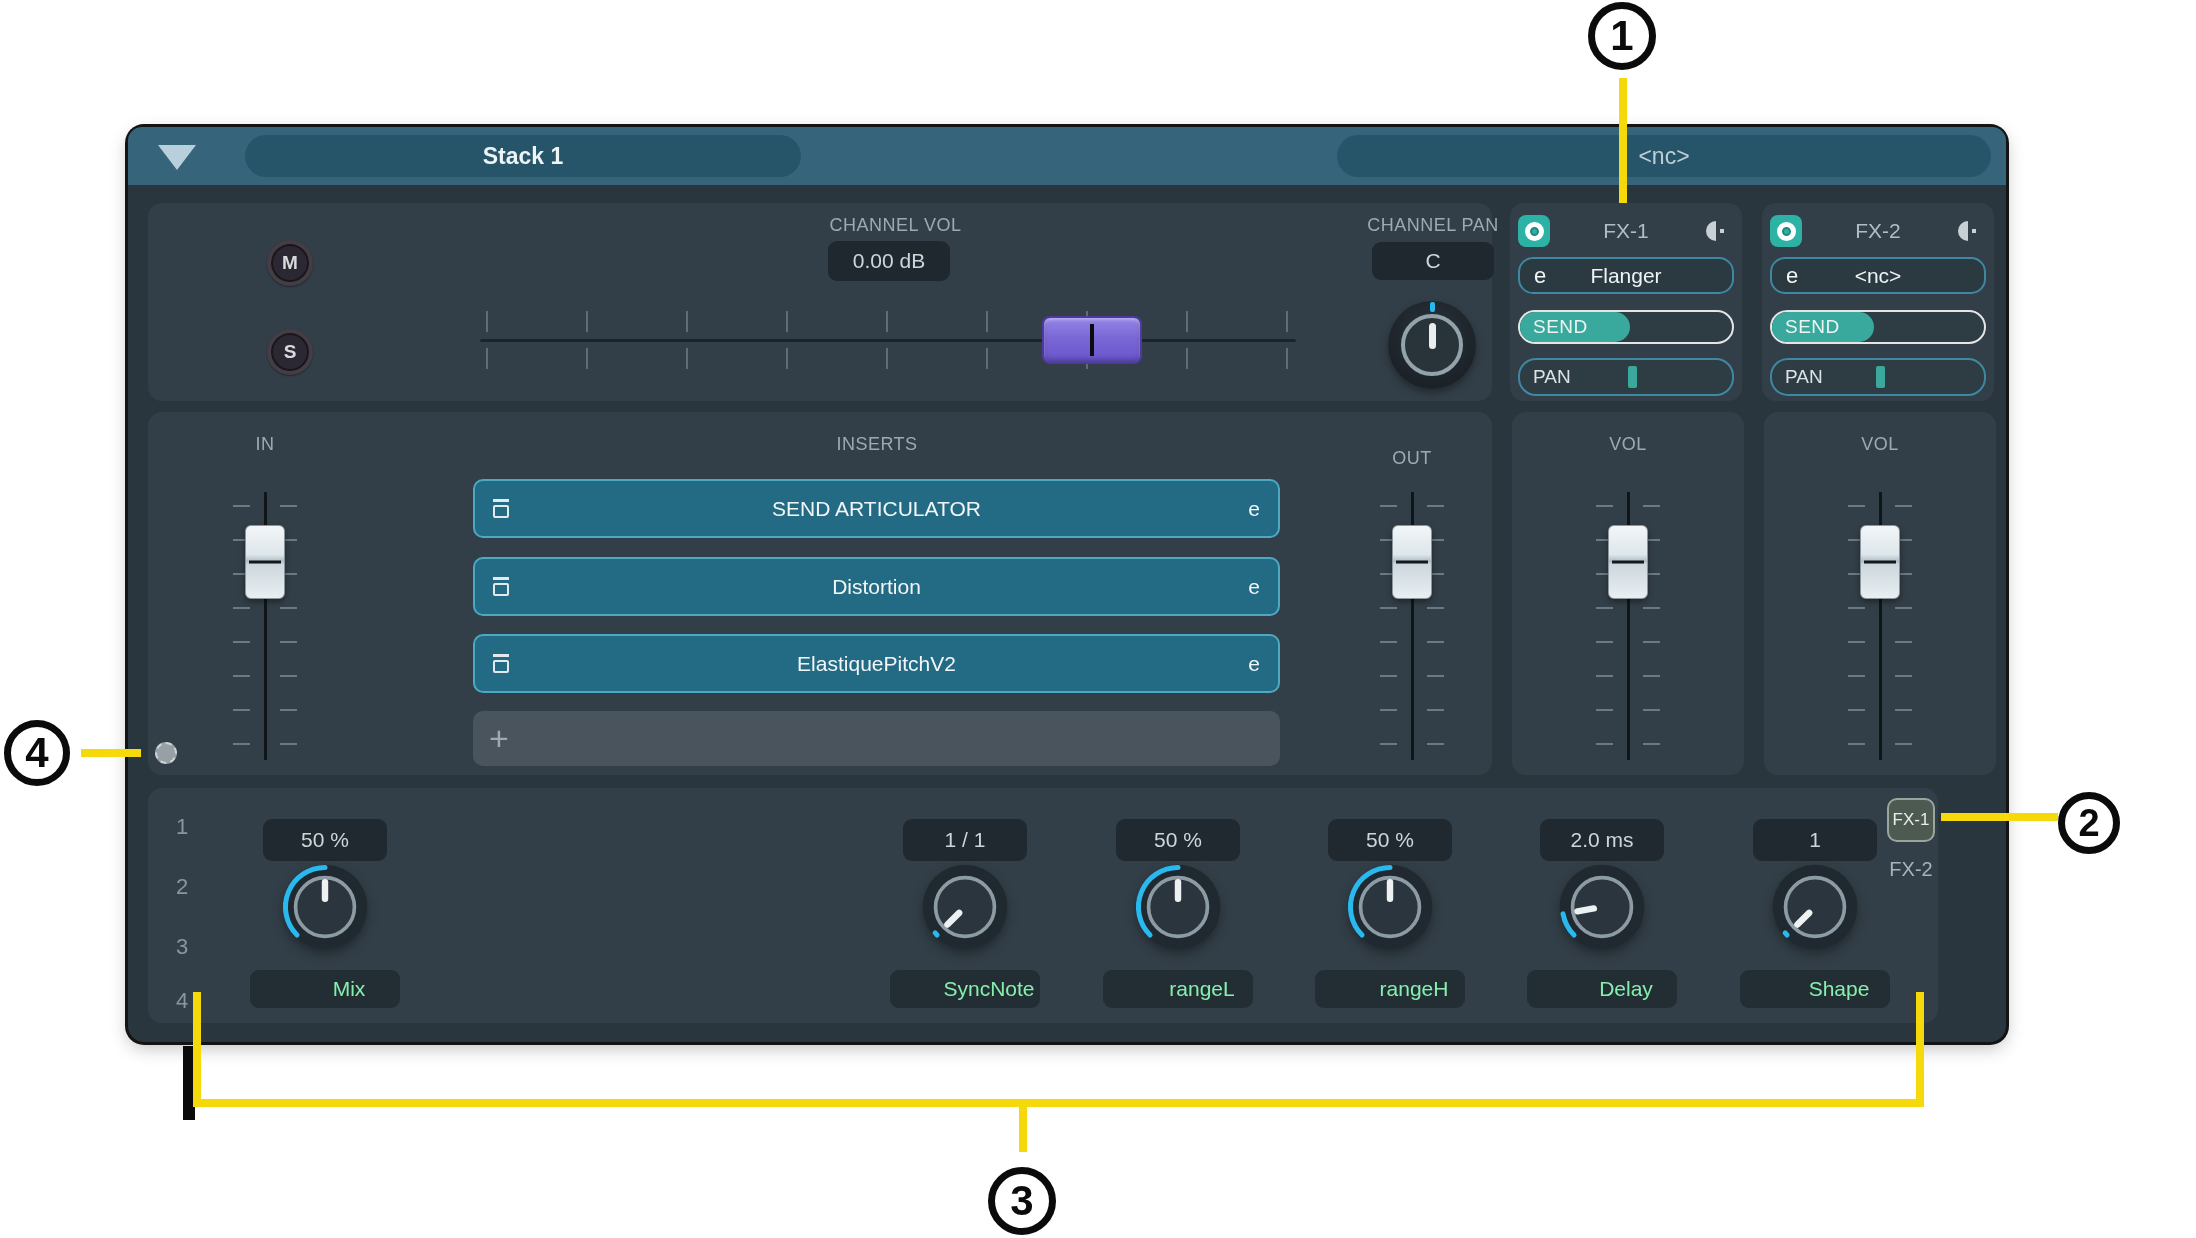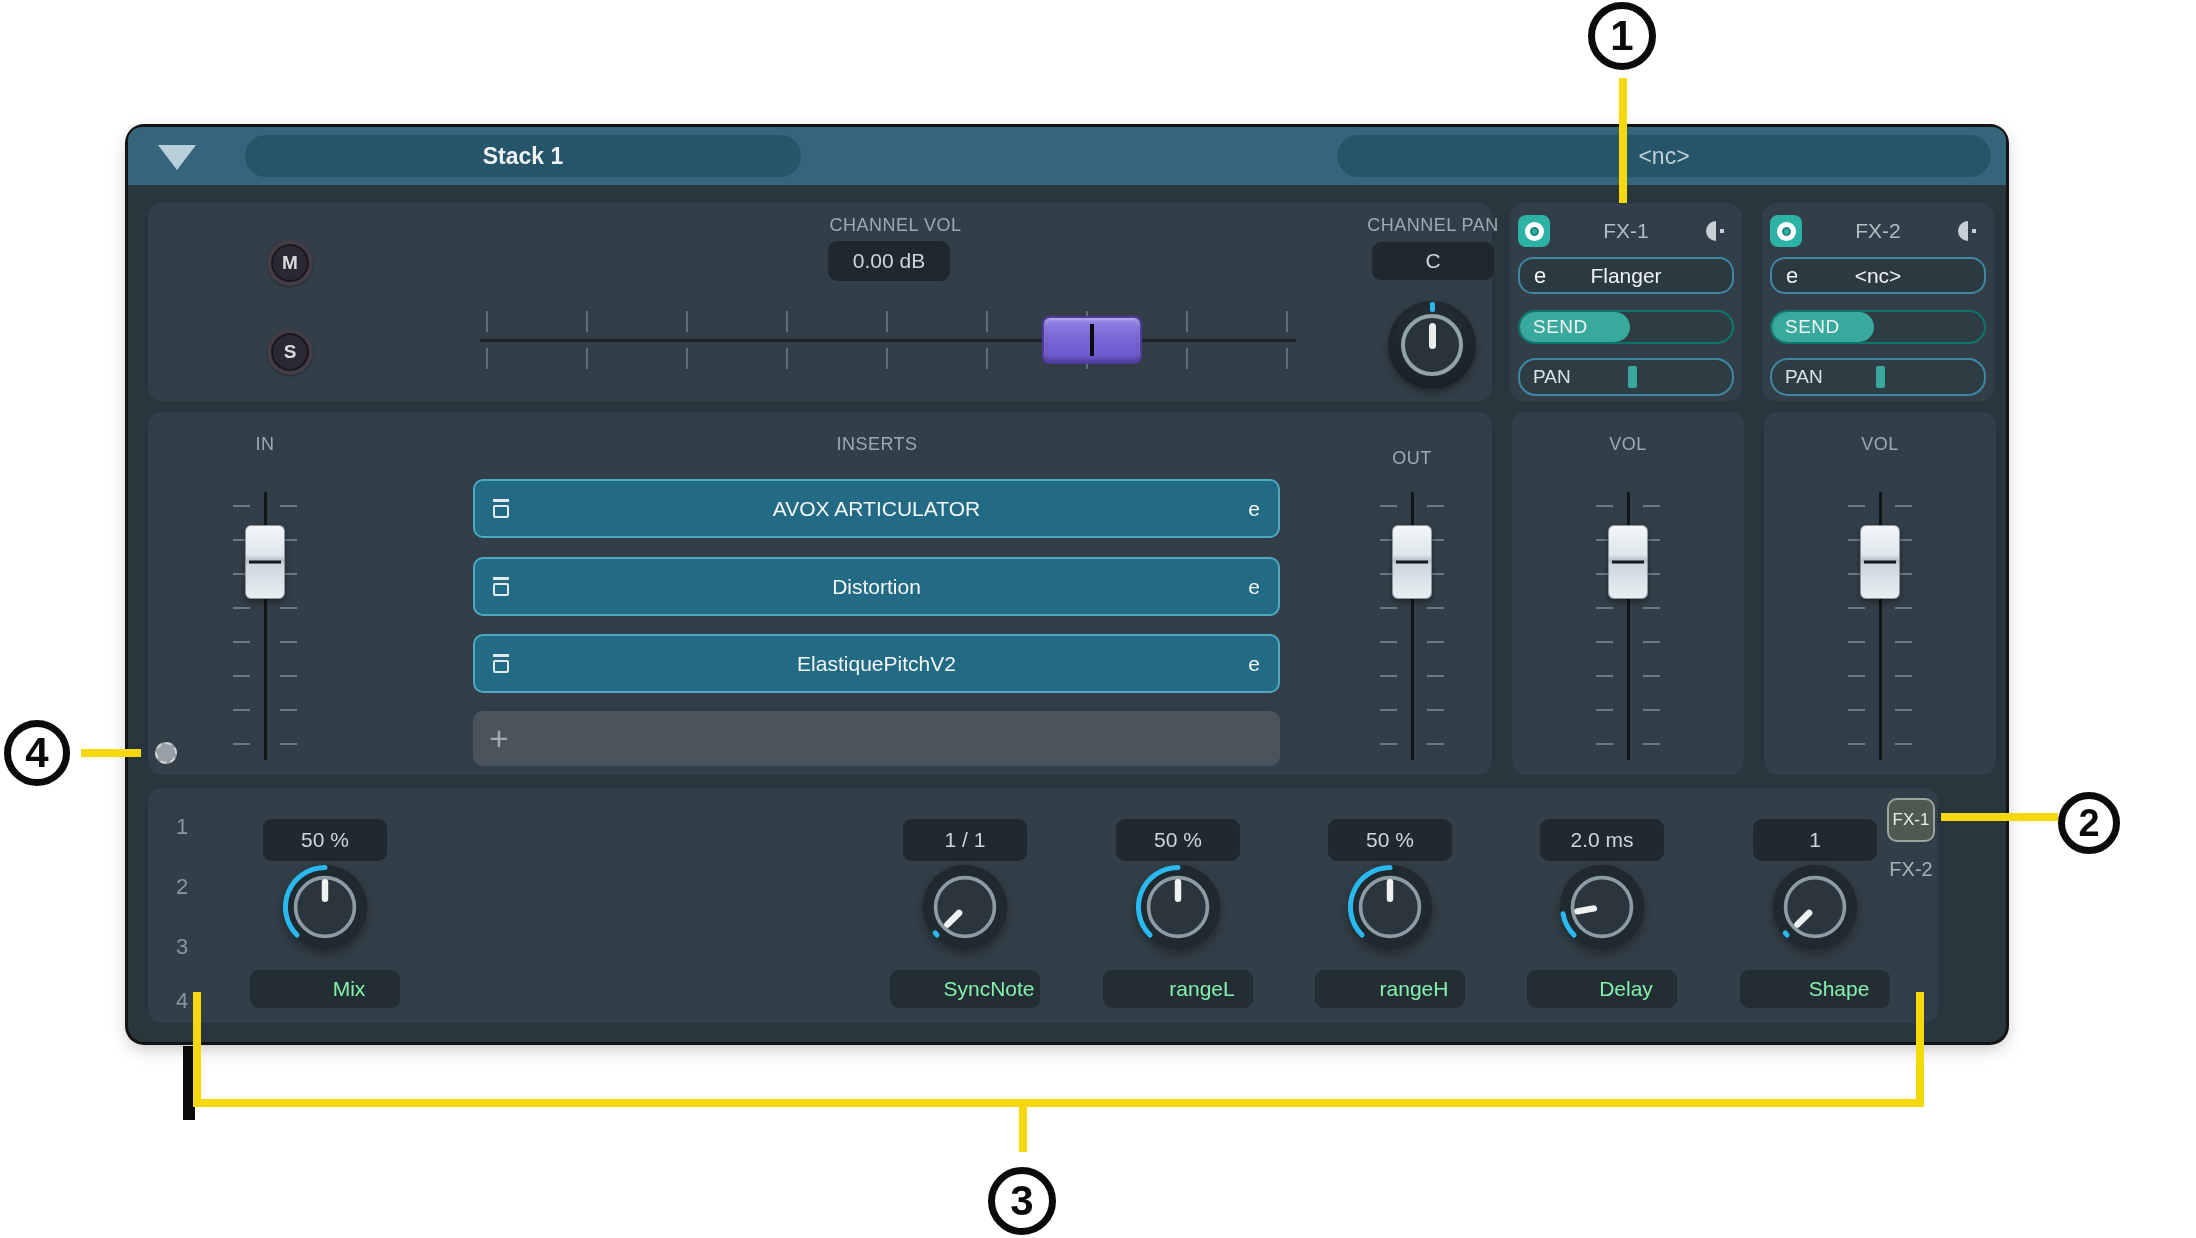--- a/index.html
+++ b/index.html
@@ -61,21 +61,21 @@
   .halfmoon { position:absolute; right:14px; top:6px; width:22px; height:20px; }
   .halfmoon::before { content:''; position:absolute; left:0; top:0; width:10px; height:20px;
                       background:#c7d0d5; border-radius:10px 0 0 10px; }
   .halfmoon::after { content:''; position:absolute; left:14px; top:8px; width:4px; height:4px; background:#c7d0d5; }
 
   .fx-ebox { position:absolute; left:8px; top:54px; width:216px; height:37px; border-radius:15px;
              border:2px solid #3f87a2; background:#2b3941; display:flex; align-items:center; justify-content:center;
              color:#eef3f5; font-size:21px; }
   .fx-ebox .e { position:absolute; left:14px; font-size:22px; color:#f2f6f7; }
   .fx-send { position:absolute; left:8px; top:107px; width:216px; height:34px; border-radius:17px;
-             border:2px solid #0f766e; background:#2e3c44; overflow:hidden; }
+             border:2px solid #e5e5e5; background:#2e3c44; overflow:hidden; }
   .fx-send .fill { position:absolute; left:0; top:0; height:100%; background:#38a99c; border-radius:0 16px 16px 0; }
   .fx-send .txt { position:absolute; left:13px; top:0; height:100%; display:flex; align-items:center;
                   color:#eef4f2; font-size:19px; letter-spacing:.5px; }
   .fx-pan { position:absolute; left:8px; top:155px; width:216px; height:38px; border-radius:18px;
             border:2px solid #3f87a2; background:#2e3c44; }
   .fx-pan .txt { position:absolute; left:13px; top:0; height:100%; display:flex; align-items:center; color:#dbe3e6; font-size:19px; }
   .fx-pan .bar { position:absolute; top:6px; width:9px; height:22px; background:#3aa99c; border-radius:2px; }
 
   
   .fader { position:absolute; width:64px; height:296px; }
@@ -212,21 +212,21 @@
         <div class="f-ticks l"></div>
         <div class="f-ticks r"></div>
         <div class="f-track"></div>
         <div class="f-handle">
             <div class="mid"></div>
           </div>
       </div>
 
       <div class="slot" style="top:67px;">
         <span class="slot-icon"></span>
-        <span>AVOX ARTICULATOR</span>
+        <span>SEND ARTICULATOR</span>
         <span class="e">e</span>
       </div>
       <div class="slot" style="top:145px;">
         <span class="slot-icon"></span>
         <span>Distortion</span>
         <span class="e">e</span>
       </div>
       <div class="slot" style="top:222px;">
         <span class="slot-icon"></span>
         <span>ElastiquePitchV2</span>

